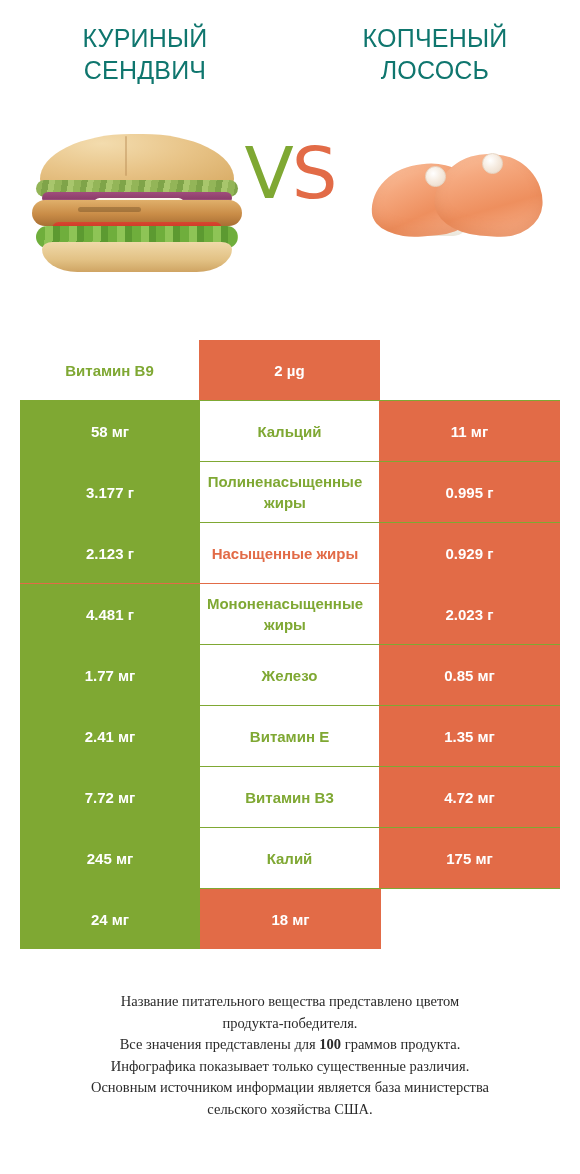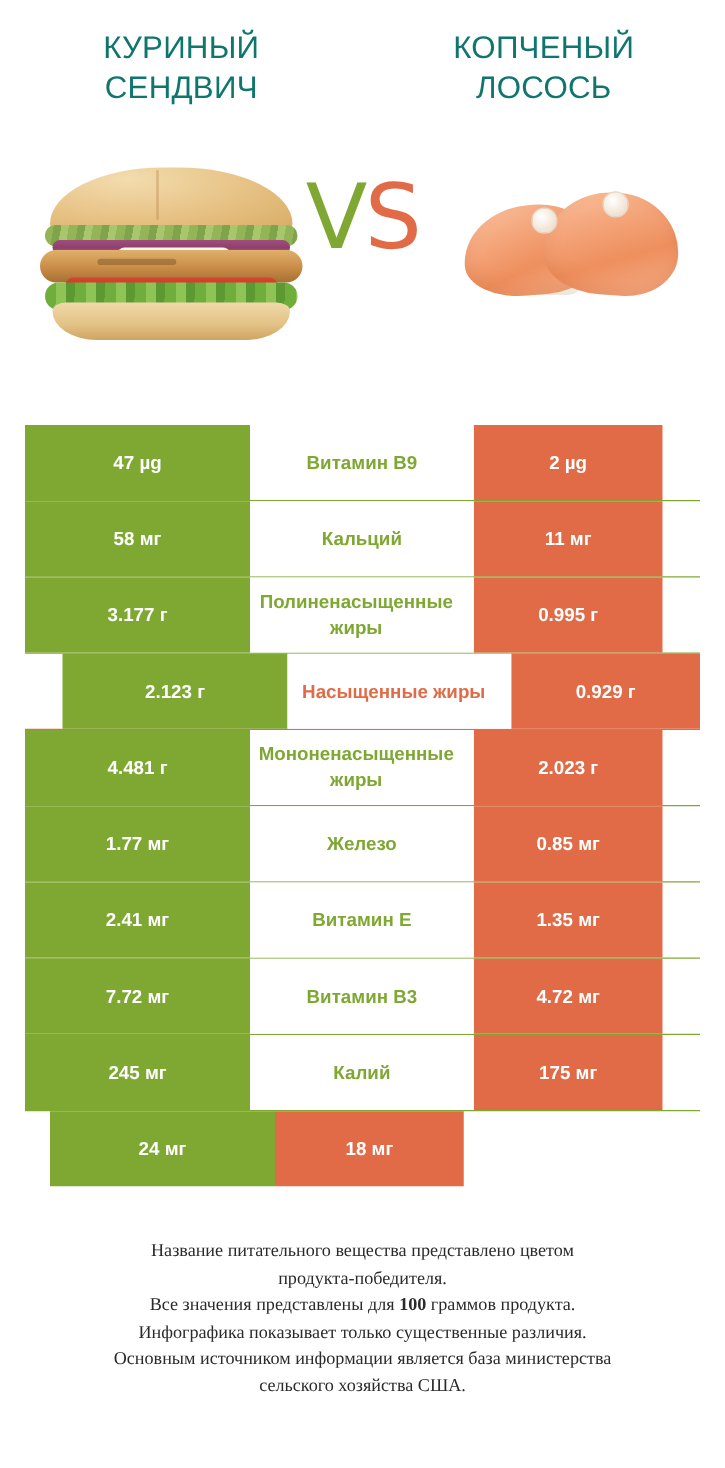--- a/index.html
+++ b/index.html
@@ -158,37 +158,37 @@
     width: 540px;
   }
   .row {
     display: flex;
     width: 540px;
     align-items: stretch;
     border-bottom: 1px solid transparent;
   }
   .row.sep-green  { border-bottom-color: #7FA833; }
   .row.sep-orange { border-bottom-color: #E26B47; justify-content: flex-end; }
-  .row.last { border-bottom: none; margin-left: 20px; }
+  .row.last { border-bottom: none; }
 
   .cell {
     display: flex;
     align-items: center;
     justify-content: center;
     text-align: center;
     font-size: 15px;
     font-weight: 700;
   }
   .cell-left {
     width: 180px;
     background: #7FA833;
     color: #ffffff;
   }
   .cell-right {
-    width: 151px;
+    width: 181px;
     background: #E26B47;
     color: #ffffff;
   }
   .cell-mid {
     width: 179px;
     background: #ffffff;
     overflow: visible;
     white-space: nowrap;
     position: relative;
     z-index: 0;
@@ -265,21 +265,20 @@
       <div class="sal-piece sal-a"></div>
       <div class="sal-piece sal-b"></div>
       <div class="sal-garnish g1"></div>
       <div class="sal-garnish g2"></div>
     </div>
   </div>
 </div>
 
 <div class="table" id="comparison-table">
     <div class="row h1 sep-green">
-      <div class="cell cell-left">47 µg</div>
       <div class="cell cell-mid win-green">
         <span class="label">Витамин B9</span>
       </div>
       <div class="cell cell-right">2 µg</div>
     </div>
     <div class="row h1 sep-green">
       <div class="cell cell-left">58 мг</div>
       <div class="cell cell-mid win-green">
         <span class="label">Кальций</span>
       </div>

